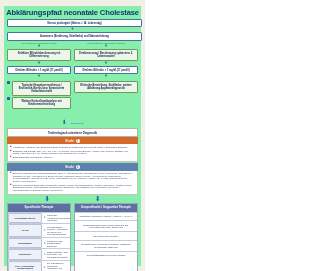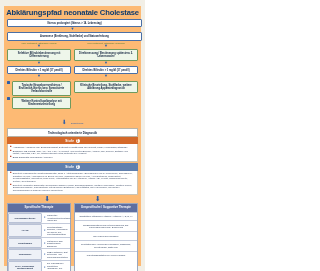--- a/index.html
+++ b/index.html
@@ -5,21 +5,21 @@
   html,body{margin:0;padding:0;background:#ffffff;}
   body{width:145px;height:271px;overflow:hidden;
        font-family:"Liberation Sans",sans-serif;color:#1a2744;}
   .page{position:relative;width:145px;height:271px;background:#ffffff;box-sizing:border-box;}
   .band{position:absolute;left:0;right:0;background:#f2efe6;}
   .band-top{top:0;height:6px;}
   .band-bottom{bottom:0;height:5px;}
   .edge-l{position:absolute;top:0;bottom:0;left:0;width:4px;background:#f2efe6;}
   .edge-r{position:absolute;top:0;bottom:0;right:0;width:4px;background:#f2efe6;}
 
-  .inner{position:absolute;left:4px;right:4px;top:6px;bottom:5px;background:#fdba74;}
+  .inner{position:absolute;left:4px;right:4px;top:6px;bottom:5px;background:#86efac;}
 
   .title{text-align:center;font-weight:bold;color:#0f3b6e;font-size:7.6px;
          letter-spacing:-0.15px;padding:3px 2px 2px;line-height:1.05;}
 
   .flow{padding:0 3px;}
   .box{border:0.6px solid #4a6fa5;background:#ffffff;border-radius:1px;
        text-align:center;font-size:2.6px;line-height:1.25;color:#10213d;
        padding:1.6px 1px;margin:0 auto;font-weight:bold;}
   .box.green{background:#eef6ea;border-color:#6f9a5e;}
   .box.wide{width:100%;}

